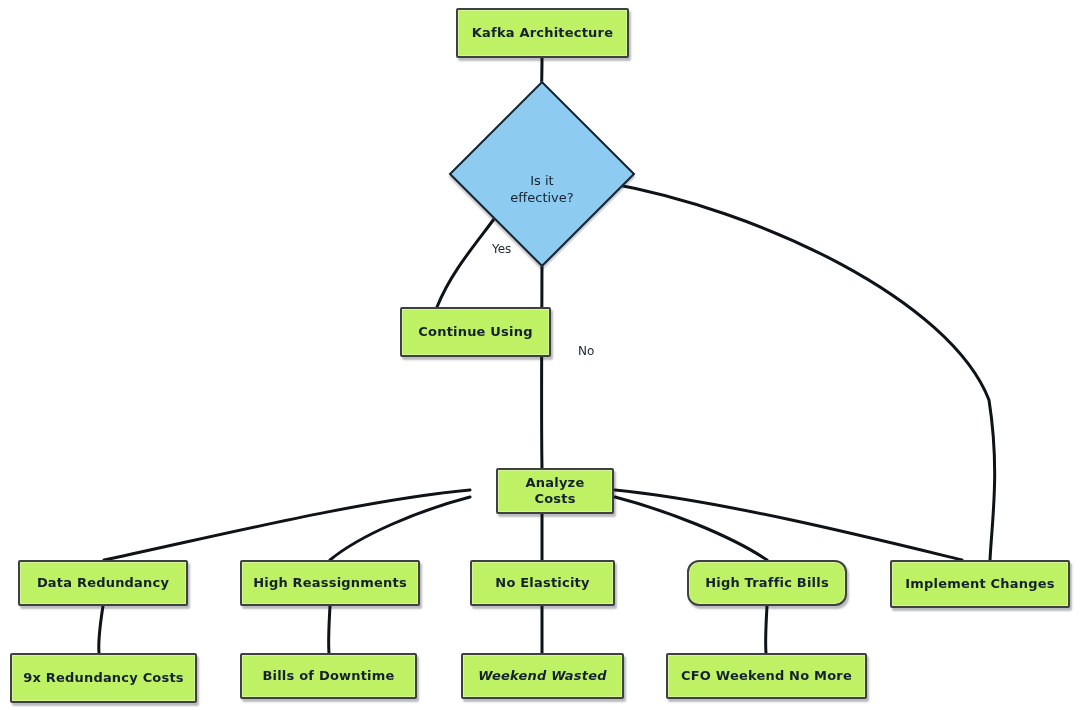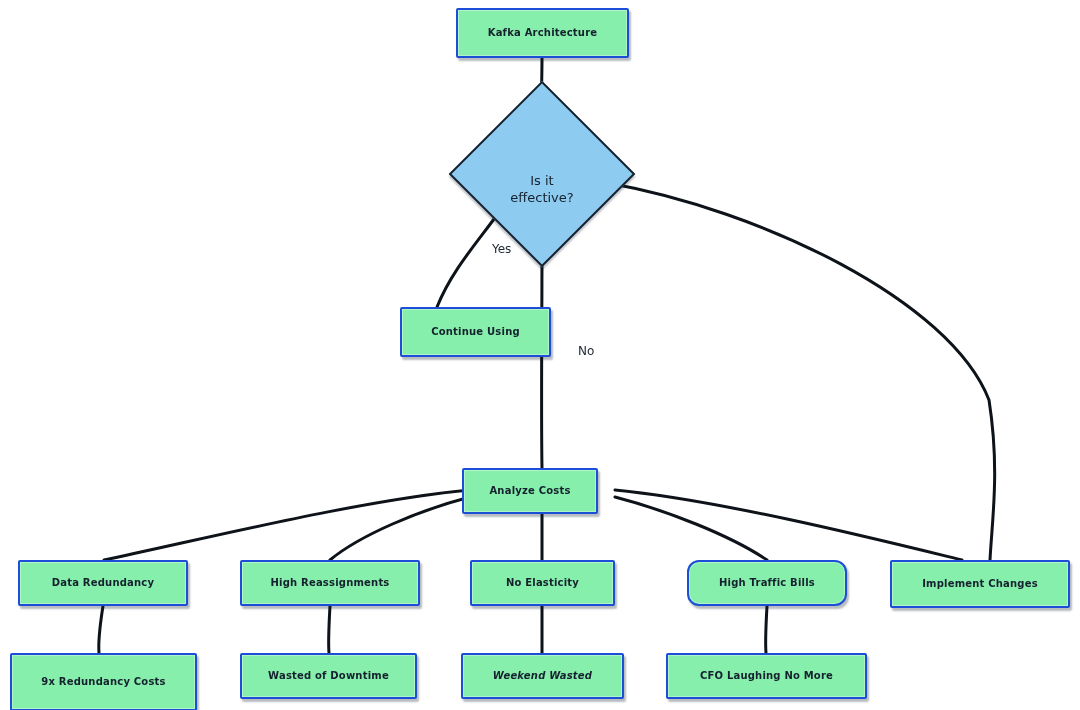--- a/index.html
+++ b/index.html
@@ -19,29 +19,29 @@
     position: absolute;
     left: 0;
     top: 0;
     width: 1080px;
     height: 710px;
     pointer-events: none;
   }
   .node {
     position: absolute;
     box-sizing: border-box;
-    background: #86efac;
-    border: 2px solid #1d4ed8;
+    background: #bef264;
+    border: 2px solid #404040;
     border-radius: 2px;
     display: flex;
     align-items: center;
     justify-content: center;
     text-align: center;
     color: #15212e;
-    font-size: 10px;
+    font-size: 13px;
     font-weight: 600;
     letter-spacing: 0.2px;
     line-height: 1.25;
     box-shadow: 2px 3px 2px rgba(20,30,42,0.30),
                 0 0 0 1px rgba(255,255,255,0.35) inset;
     z-index: 3;
   }
   .node .lbl { padding: 0 6px; }
   .diamond {
     position: absolute;
@@ -108,49 +108,49 @@
       <div class="node" style="left: 456px; top: 8px; width: 173px; height: 50px;">
         <span class="lbl">Kafka Architecture</span>
       </div>
       <div class="diamond" style="left: 476px; top: 108px; width: 132px; height: 132px;">
         <div class="shape"></div>
         <div class="dlbl">Is it<br>effective?</div>
       </div>
       <div class="node" style="left: 361px; top: 307px; width: 151px; height: 50px; margin-left: 39px;">
         <span class="lbl">Continue Using</span>
       </div>
-      <div class="node" style="left: 462px; top: 468px; width: 136px; height: 46px;">
+      <div class="node" style="left: 496px; top: 468px; width: 118px; height: 46px;">
         <span class="lbl">Analyze Costs</span>
       </div>
       <div class="node" style="left: 18px; top: 560px; width: 170px; height: 46px;">
         <span class="lbl">Data Redundancy</span>
       </div>
       <div class="node" style="left: 240px; top: 560px; width: 180px; height: 46px;">
         <span class="lbl">High Reassignments</span>
       </div>
       <div class="node" style="left: 470px; top: 560px; width: 145px; height: 46px;">
         <span class="lbl">No Elasticity</span>
       </div>
       <div class="node" style="left: 687px; top: 560px; width: 160px; height: 46px; border-radius: 12px;">
         <span class="lbl">High Traffic Bills</span>
       </div>
       <div class="node" style="left: 890px; top: 560px; width: 180px; height: 48px;">
         <span class="lbl">Implement Changes</span>
       </div>
-      <div class="node" style="left: 10px; top: 653px; width: 187px; height: 58px;">
+      <div class="node" style="left: 10px; top: 653px; width: 187px; height: 50px;">
         <span class="lbl">9x Redundancy Costs</span>
       </div>
       <div class="node" style="left: 240px; top: 653px; width: 177px; height: 46px;">
-        <span class="lbl">Wasted of Downtime</span>
+        <span class="lbl">Bills of Downtime</span>
       </div>
       <div class="node" style="left: 461px; top: 653px; width: 163px; height: 46px; font-style: italic;">
         <span class="lbl">Weekend Wasted</span>
       </div>
       <div class="node" style="left: 666px; top: 653px; width: 201px; height: 46px;">
-        <span class="lbl">CFO Laughing No More</span>
+        <span class="lbl">CFO Weekend No More</span>
       </div>
     </div>
   <div id="labels">
       <div class="edge-label" style="left: 448px; top: 242px;">Yes</div>
       <div class="edge-label" style="left: 534px; top: 344px;">No</div>
     </div>
 
 </div>
 
 </body></html>

